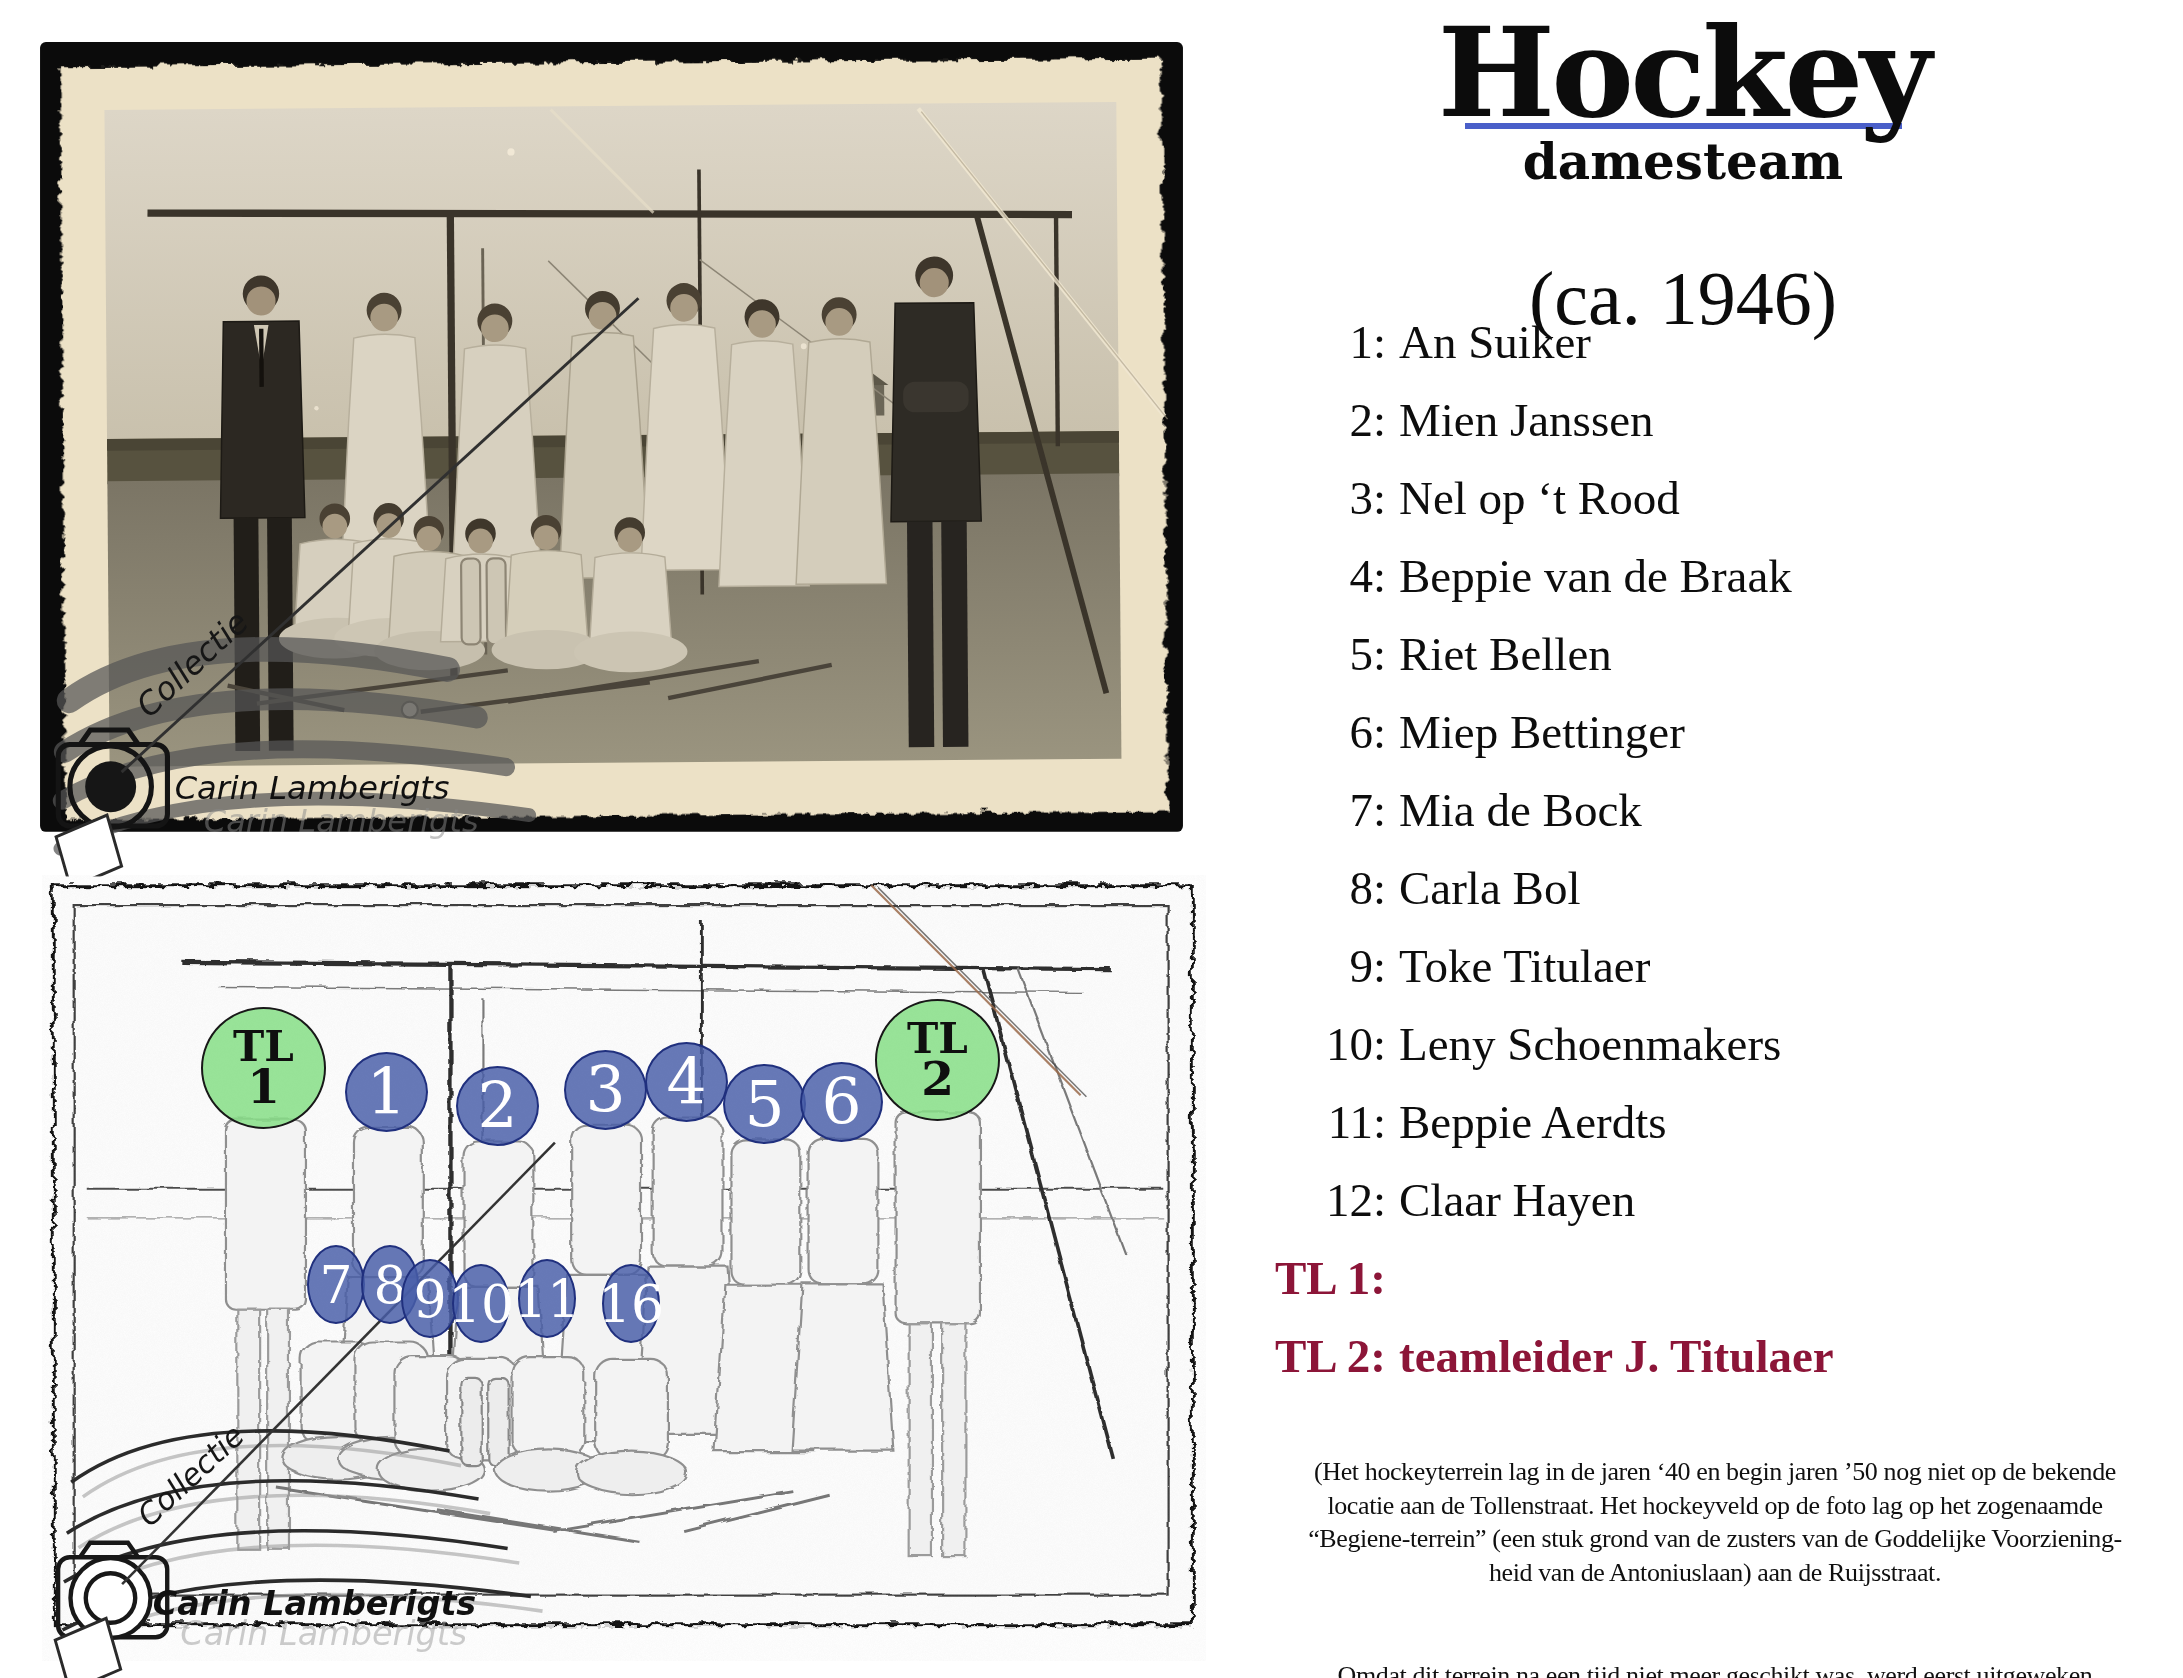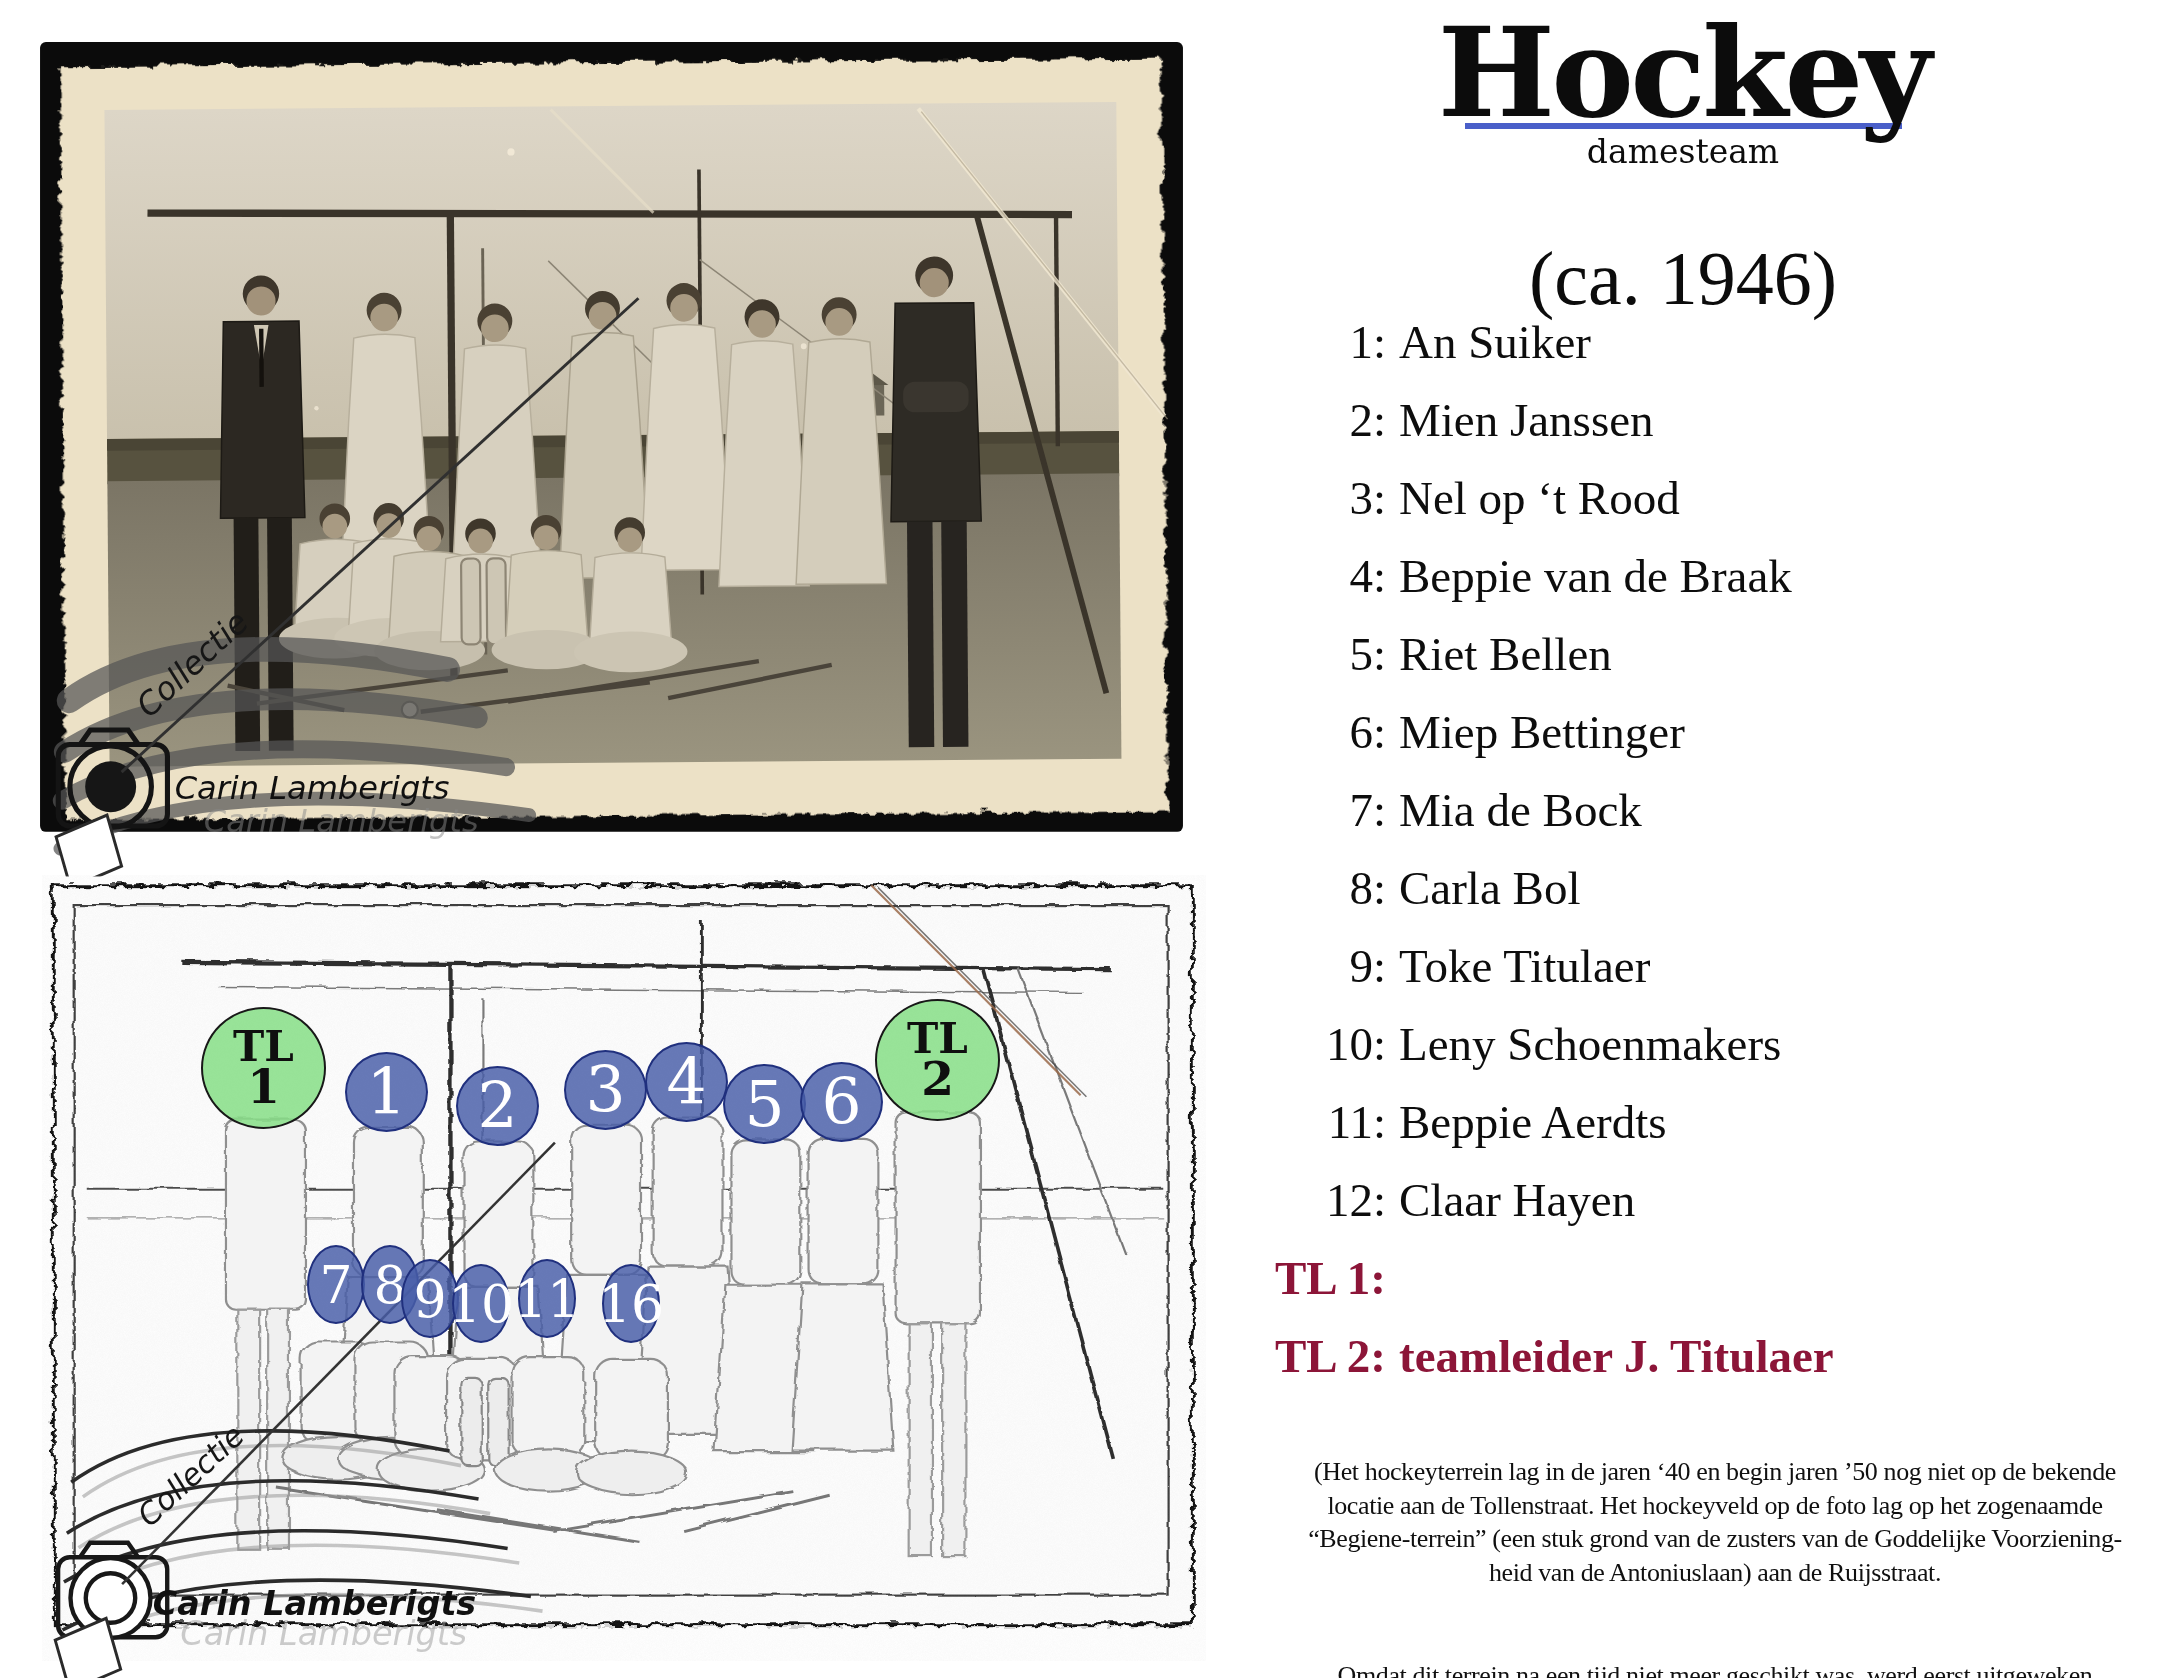--- a/index.html
+++ b/index.html
@@ -21,21 +21,21 @@
   .ann.leader{background:rgba(134,222,134,0.85);border:2.2px solid #181818;color:#0f0f0f;
               flex-direction:column;font-weight:bold;line-height:.88;text-align:center;}
   .ann.leader .l1{font-size:42px;}
   .ann.leader .l2{font-size:47px;}
 
   
   .titleblock{position:absolute;left:1217px;top:11px;width:932px;text-align:center;}
   .page-title{font-family:"DejaVu Serif",serif;font-weight:bold;font-size:124px;line-height:1;
               letter-spacing:-3.6px;color:#0c0c0c;}
   .title-underline{width:437px;height:5.8px;background:#4a5fc9;margin:-11.6px auto 0 auto;}
-  .page-subtitle{font-family:"DejaVu Serif",serif;font-weight:normal;font-size:33px;margin-top:2.9px;color:#0c0c0c;}
+  .page-subtitle{font-family:"DejaVu Serif",serif;font-weight:bold;font-size:50px;margin-top:2.9px;color:#0c0c0c;}
   .page-period{font-size:76px;margin-top:64px;color:#0c0c0c;}
 
   .roster{position:absolute;left:1270px;top:303px;width:888px;}
   .row{height:78px;display:flex;align-items:center;font-size:47px;color:#0d0d0d;}
   .row .num{width:116px;text-align:right;flex:none;}
   .row .nm{margin-left:13px;}
   .row.leader{color:#8c1538;font-weight:bold;font-family:Liberation Serif, serif;}
 
   .notes{position:absolute;left:1231px;top:1421px;width:968px;text-align:center;
          font-size:26px;line-height:1.3;letter-spacing:-0.4px;color:#101010;white-space:pre-line;}

